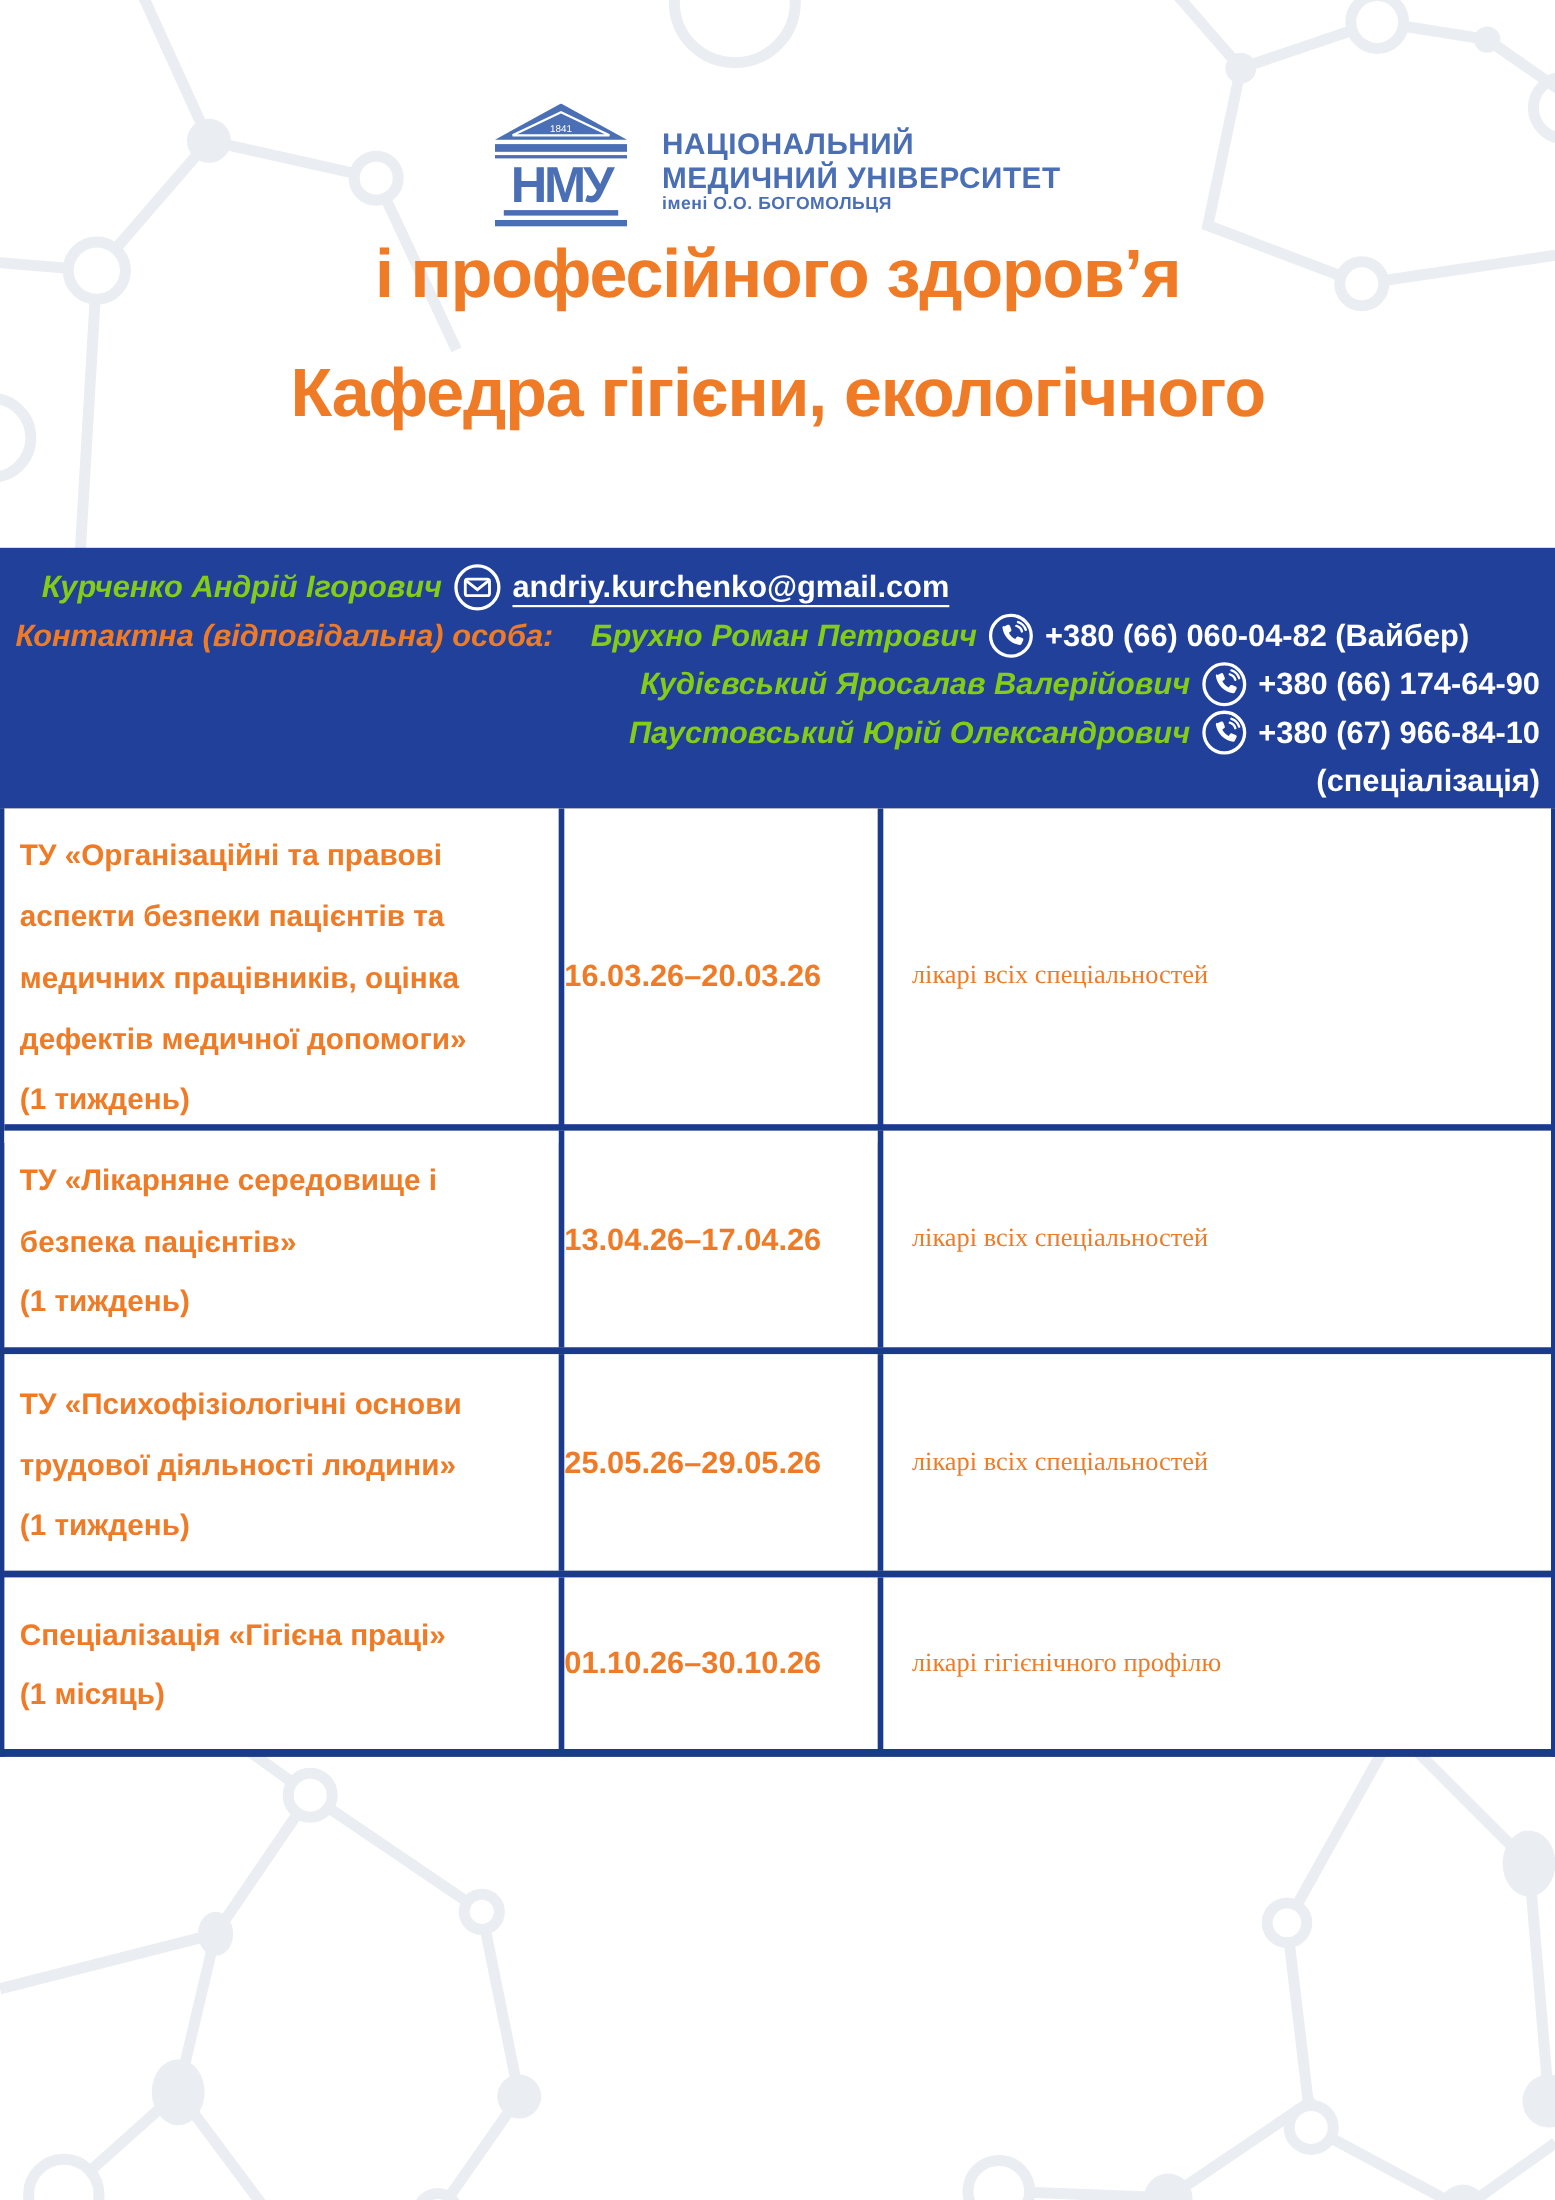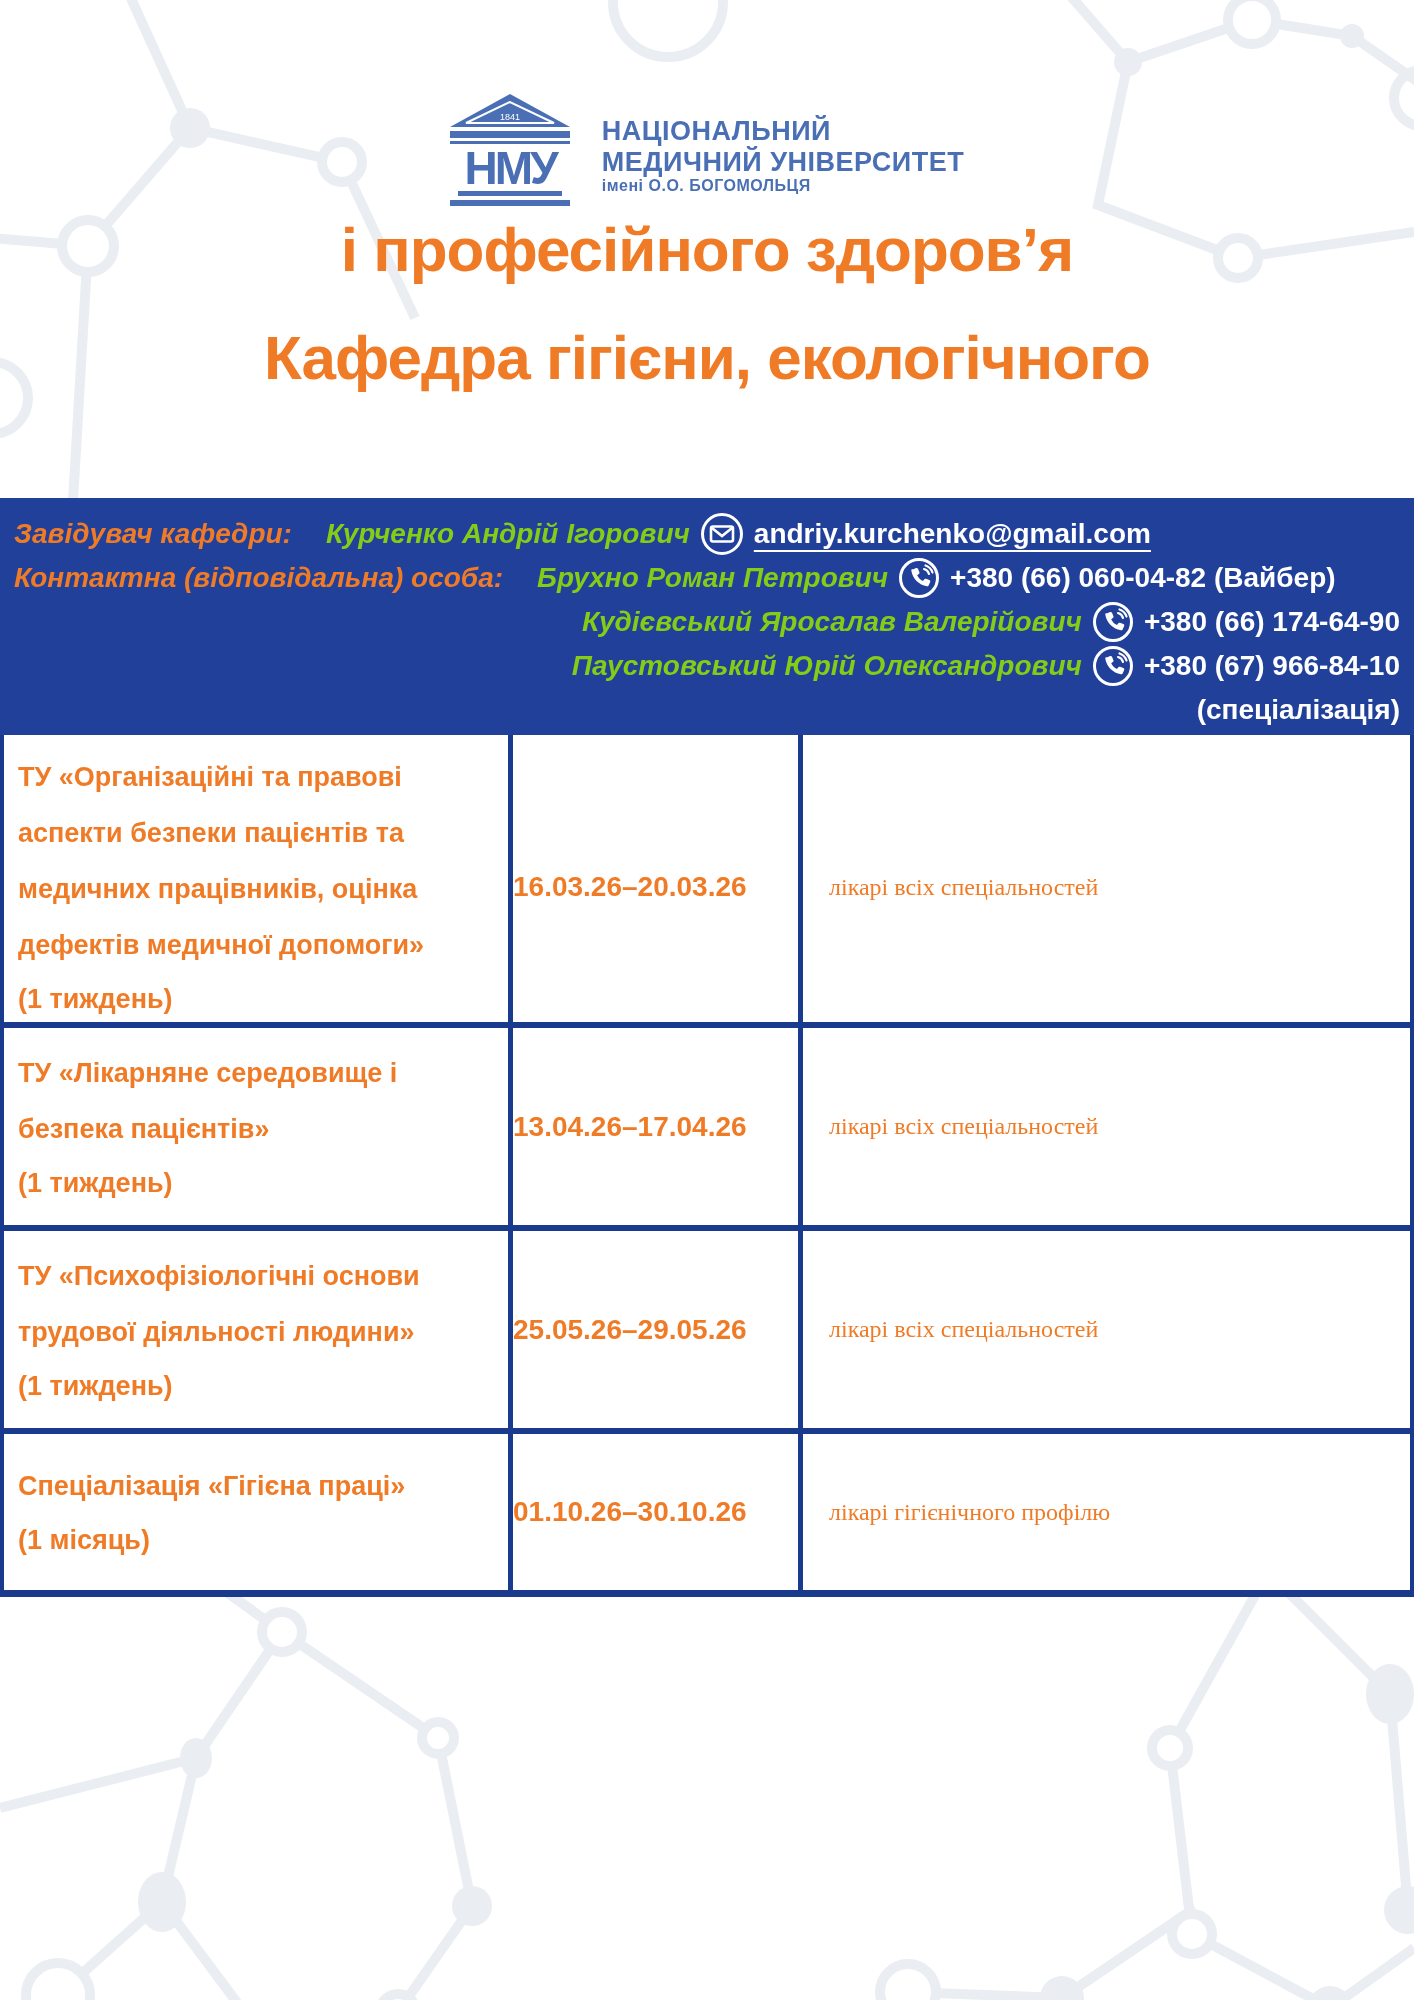--- a/index.html
+++ b/index.html
@@ -132,21 +132,20 @@
       </div>
     </div>
 
     <div class="page-title">
       <div>і професійного здоров’я</div>
       <div>Кафедра гігієни, екологічного</div>
     </div>
 
     <div class="banner">
       <div class="b-line">
-        <span class="b-label">Завідувач кафедри:</span>
         <span class="b-name">Курченко Андрій Ігорович</span>
         <svg class="cicon" width="44" height="44" viewBox="0 0 44 44">
           <circle cx="22" cy="22" r="19.5" fill="none" stroke="#ffffff" stroke-width="3"></circle>
           <rect x="11" y="14.5" width="22" height="15" rx="2" fill="none" stroke="#ffffff" stroke-width="2.6"></rect>
           <polyline points="12,16 22,24 32,16" fill="none" stroke="#ffffff" stroke-width="2.6"></polyline>
         </svg>
         <a class="email-link">andriy.kurchenko@gmail.com</a>
       </div>
       <div class="b-line">
         <span class="b-label">Контактна (відповідальна) особа:</span>

